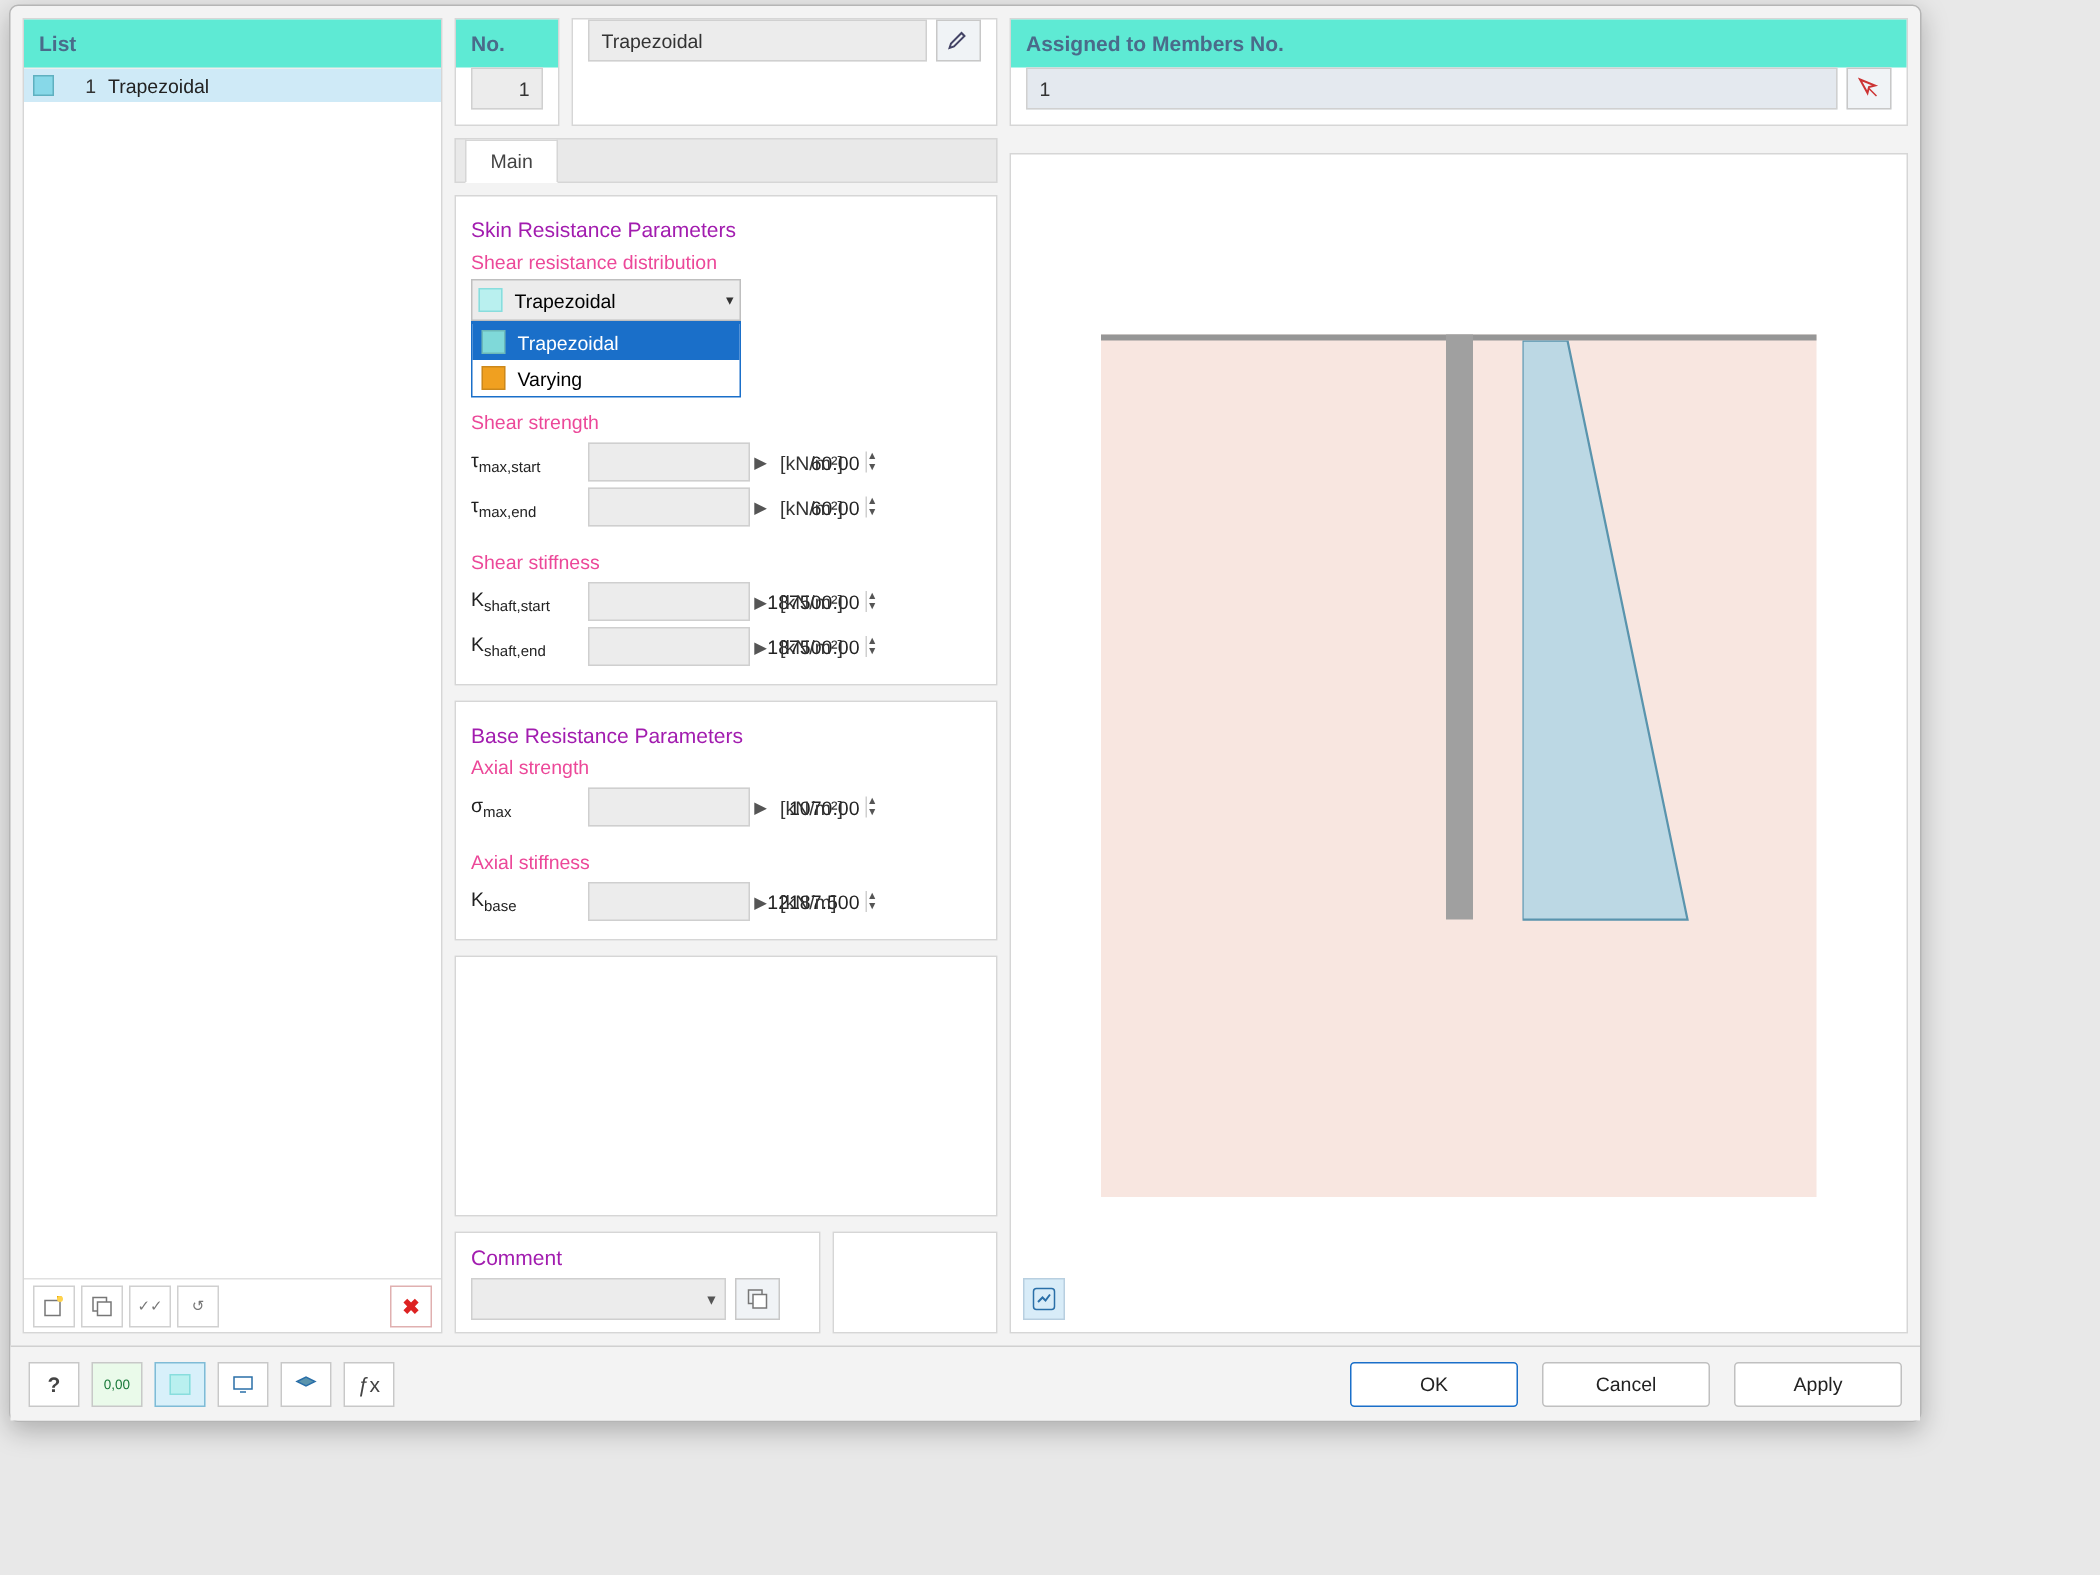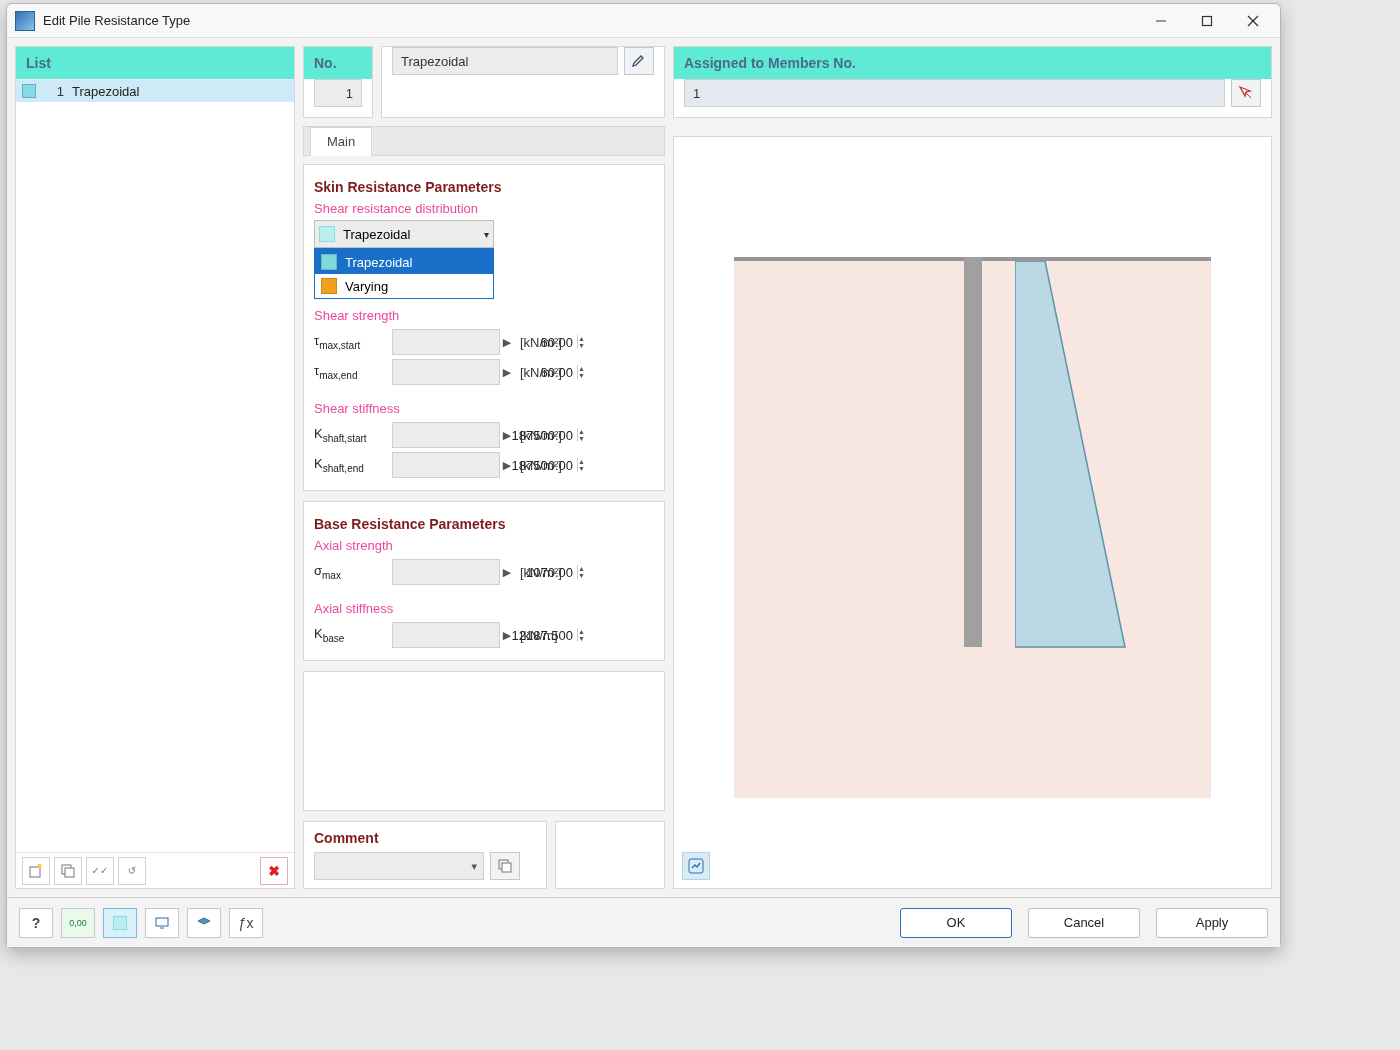--- a/index.html
+++ b/index.html
@@ -44,21 +44,21 @@
 .readonly-input.right { justify-content:flex-end; }
 .icon-btn { width:30px; height:28px; border:1px solid #c8c8c8; background:#f0f3f6; display:flex; align-items:center; justify-content:center; font-size:14px; color:#335; }
 
 
 .tab-strip { height:30px; background:#e9e9e9; border:1px solid #d6d6d6; display:flex; align-items:flex-end; padding:0 6px;}
 .tab { padding:6px 16px; font-size:13px; color:#444; border:1px solid transparent; border-bottom:none; }
 .tab.active { background:#fff; border-color:#d6d6d6; border-bottom:1px solid #fff; margin-bottom:-1px; }
 
 
 .form-area { flex:1; display:flex; flex-direction:column; gap:10px; }
-.section-h { font-weight:700; color:#7f1d1d; font-size:14px; margin:4px 0 6px 0;}
+.section-h { font-weight:400; color:#a21caf; font-size:14px; margin:4px 0 6px 0;}
 .sub-h { font-size:13px; color:#ec4899; margin:6px 0 4px 0;}
 .form-row { display:flex; align-items:center; height:30px; font-size:13px; color:#222; }
 .form-row .lbl { width:78px; }
 .form-row .lbl sub { font-size:10px; }
 .spin { width:108px; height:26px; border:1px solid #cfcfcf; background:#ececec; display:flex; align-items:center; }
 .spin input { flex:1; border:none; background:transparent; text-align:right; padding:0 4px; font-size:13px; color:#222; outline:none;}
 .spin .ud { width:14px; display:flex; flex-direction:column; border-left:1px solid #cfcfcf;}
 .spin .ud div { flex:1; display:flex; align-items:center; justify-content:center; font-size:7px; color:#555; line-height:1; }
 .form-row .arrow { width:14px; text-align:center; color:#555; font-size:11px;}
 .form-row .unit { margin-left:6px; color:#333; }
@@ -103,42 +103,20 @@
 .mid-top-row { display:flex; gap:8px; }
 .no-panel { width:70px; }
 .name-panel { flex:1; }
 
 </style>
 </head>
 <body>
 
 <div class="window">
 
-  <div class="titlebar">
-    <span class="app-icon"></span>
-    <span class="title">Edit Pile Resistance Type</span>
-    <div class="win-btns">
-      <div class="win-btn">
-          <svg viewBox="0 0 12 12">
-            <line x1="1" y1="6" x2="11" y2="6" stroke="#333" stroke-width="1"></line>
-          </svg>
-        </div>
-      <div class="win-btn">
-          <svg viewBox="0 0 12 12">
-            <rect x="1.5" y="1.5" width="9" height="9" fill="none" stroke="#333" stroke-width="1.2"></rect>
-          </svg>
-        </div>
-      <div class="win-btn close">
-          <svg viewBox="0 0 12 12">
-            <line x1="1" y1="1" x2="11" y2="11" stroke="#333" stroke-width="1.3"></line>
-            <line x1="11" y1="1" x2="1" y2="11" stroke="#333" stroke-width="1.3"></line>
-          </svg>
-        </div>
-    </div>
-  </div>
 
   <div class="body">
 
     <div class="left-col">
       <div class="panel list-panel">
         <div class="panel-h">List</div>
         <div class="list-area">
           <div class="list-row selected">
             <span class="sw"></span>
             <span class="num">1</span>

